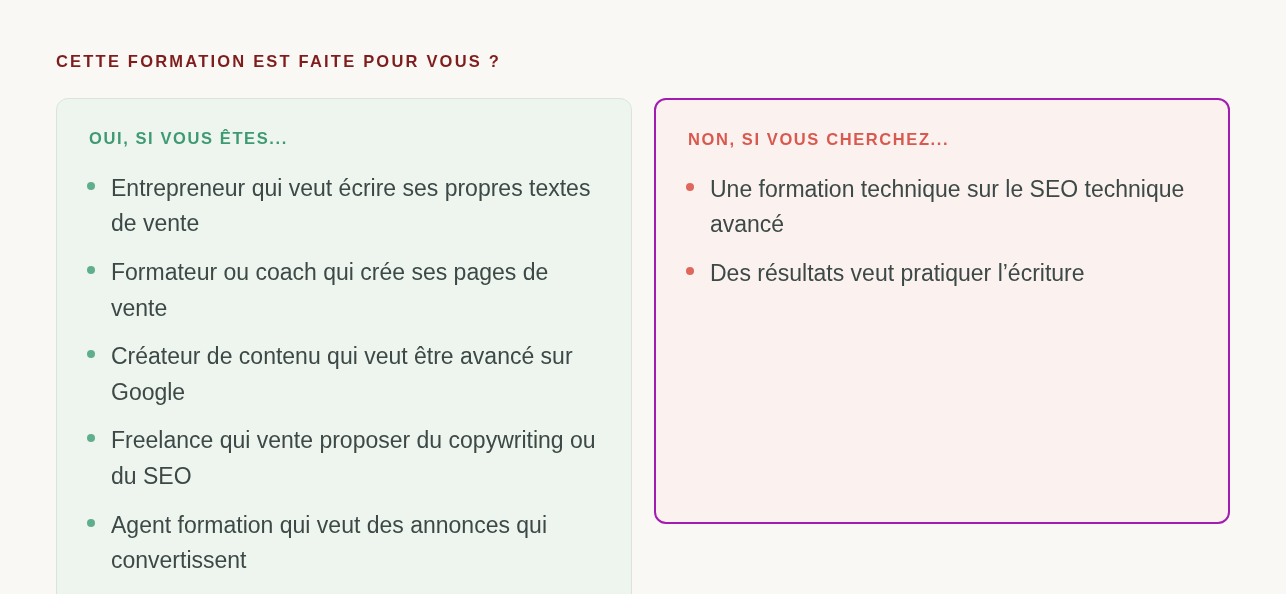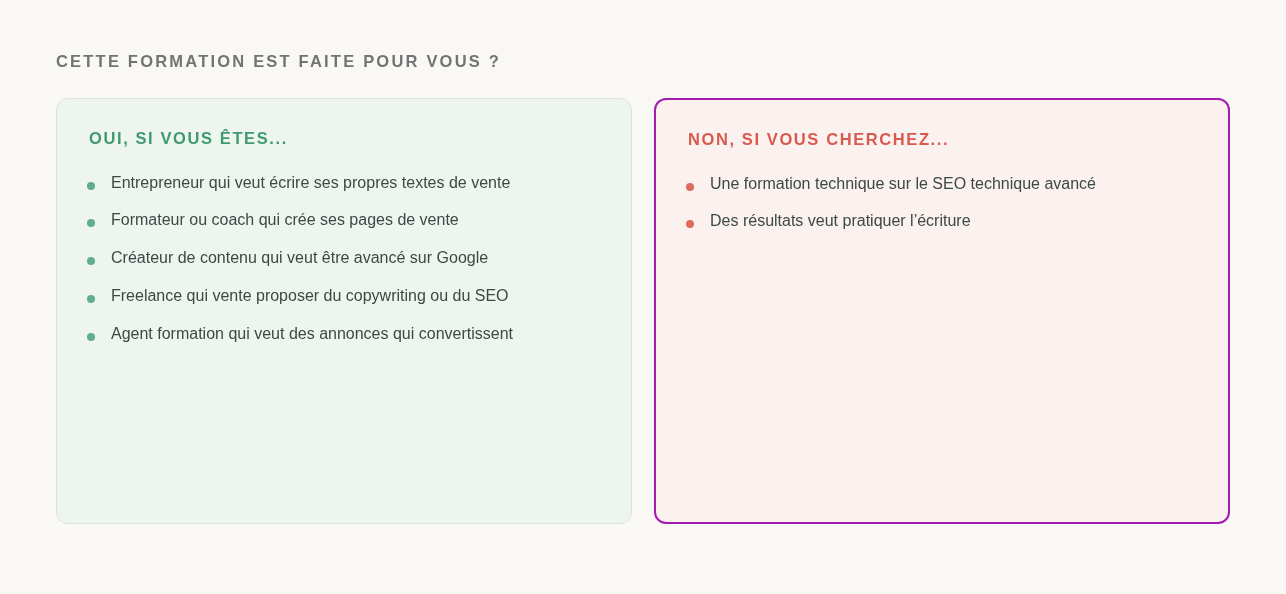--- a/index.html
+++ b/index.html
@@ -18,21 +18,21 @@
     position: relative;
     width: 1286px;
     height: 594px;
     box-sizing: border-box;
     padding: 52px 56px 0 56px;
   }
   .section-title {
     font-size: 16.5px;
     font-weight: 700;
     letter-spacing: 2.2px;
-    color: #737373;
+    color: #7f1d1d;
     text-transform: uppercase;
     margin: 0 0 26px 0;
     line-height: 1.2;
   }
   .cards {
     display: flex;
     gap: 22px;
     align-items: flex-start;
   }
   .card {
@@ -63,21 +63,21 @@
 
   ul.bullets {
     list-style: none;
     margin: 0;
     padding: 0;
   }
   ul.bullets li {
     position: relative;
     padding-left: 24px;
     margin-bottom: 13px;
-    font-size: 16px;
+    font-size: 23px;
     line-height: 1.55;
     color: #3c4946;
     max-width: 500px;
   }
   ul.bullets li:last-child { margin-bottom: 0; }
   ul.bullets li .dot {
     position: absolute;
     left: 0;
     top: 11px;
     width: 8px;

